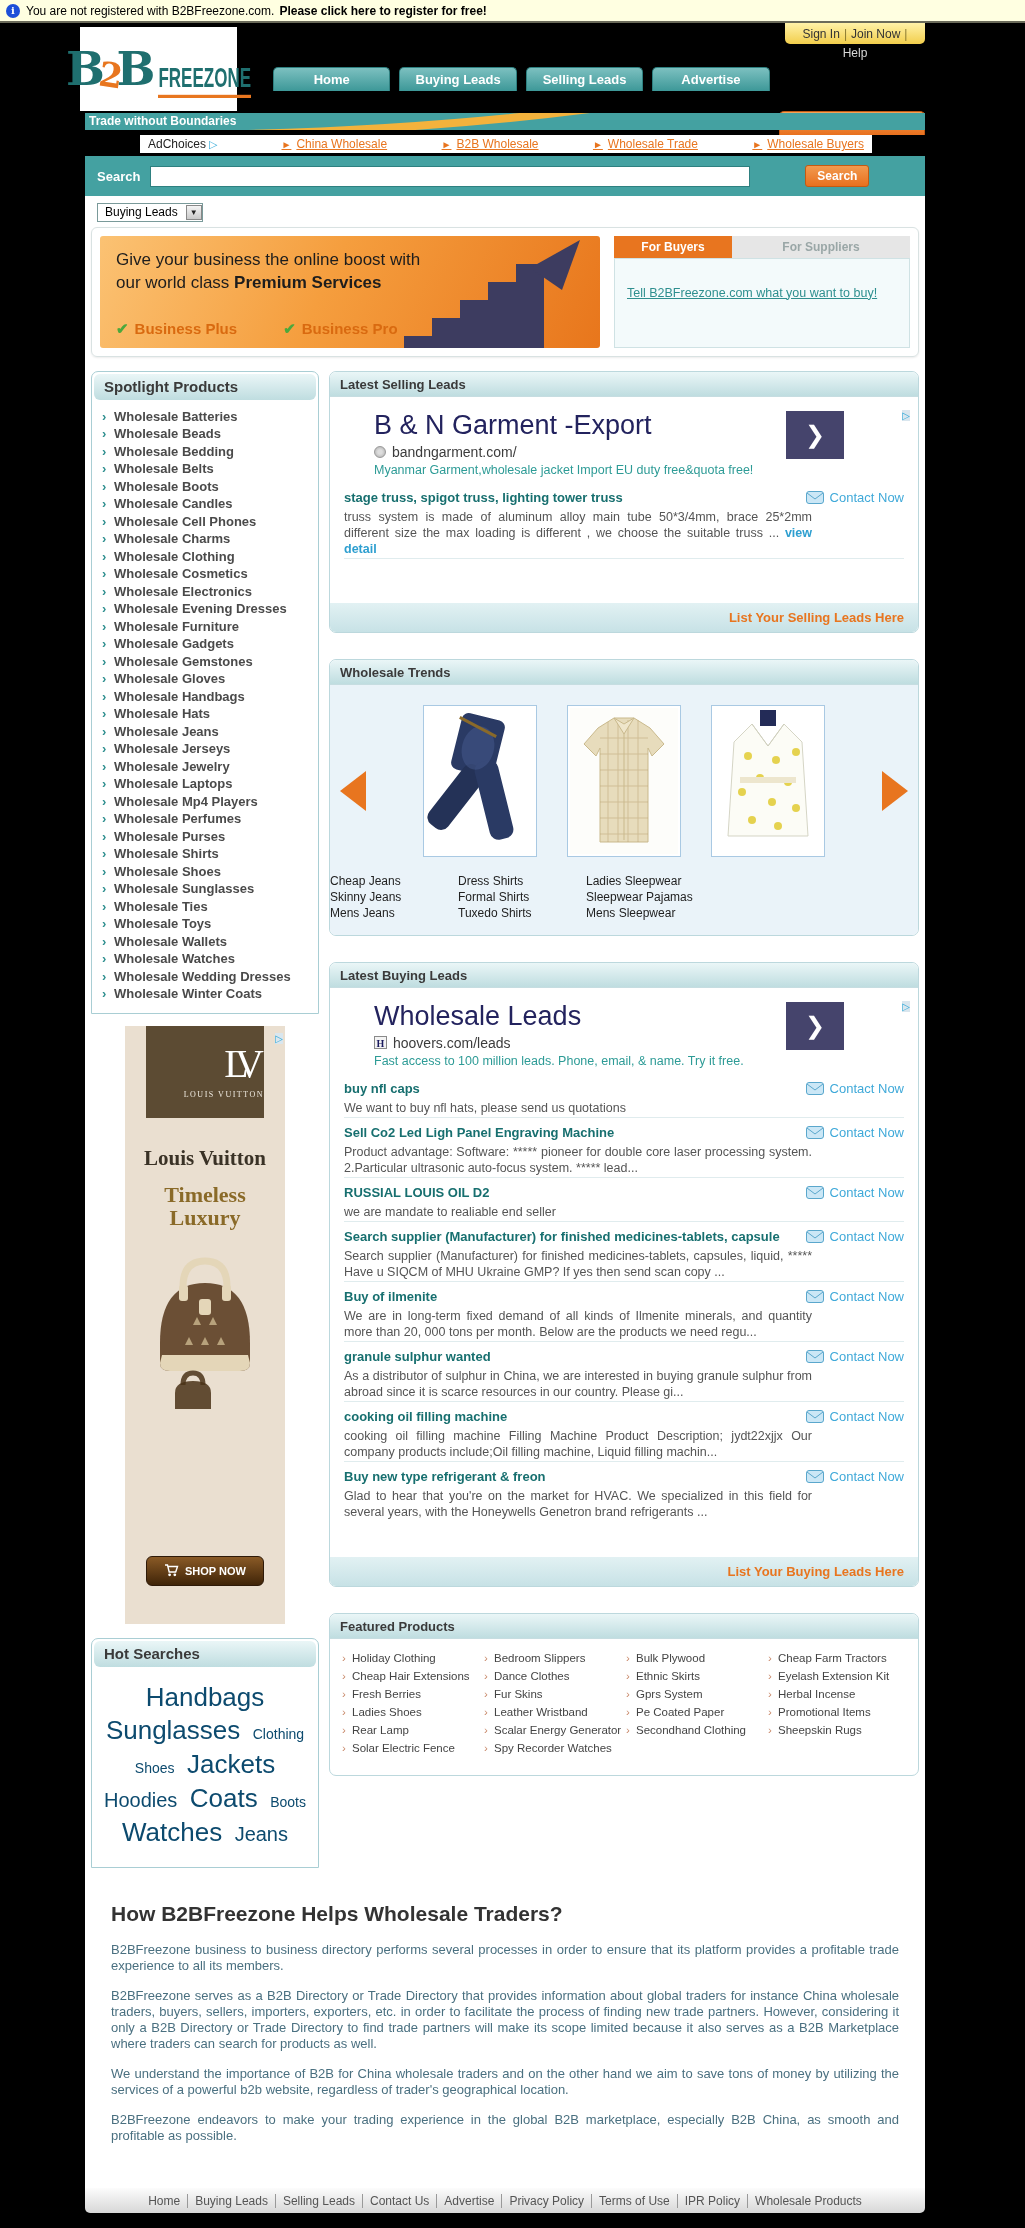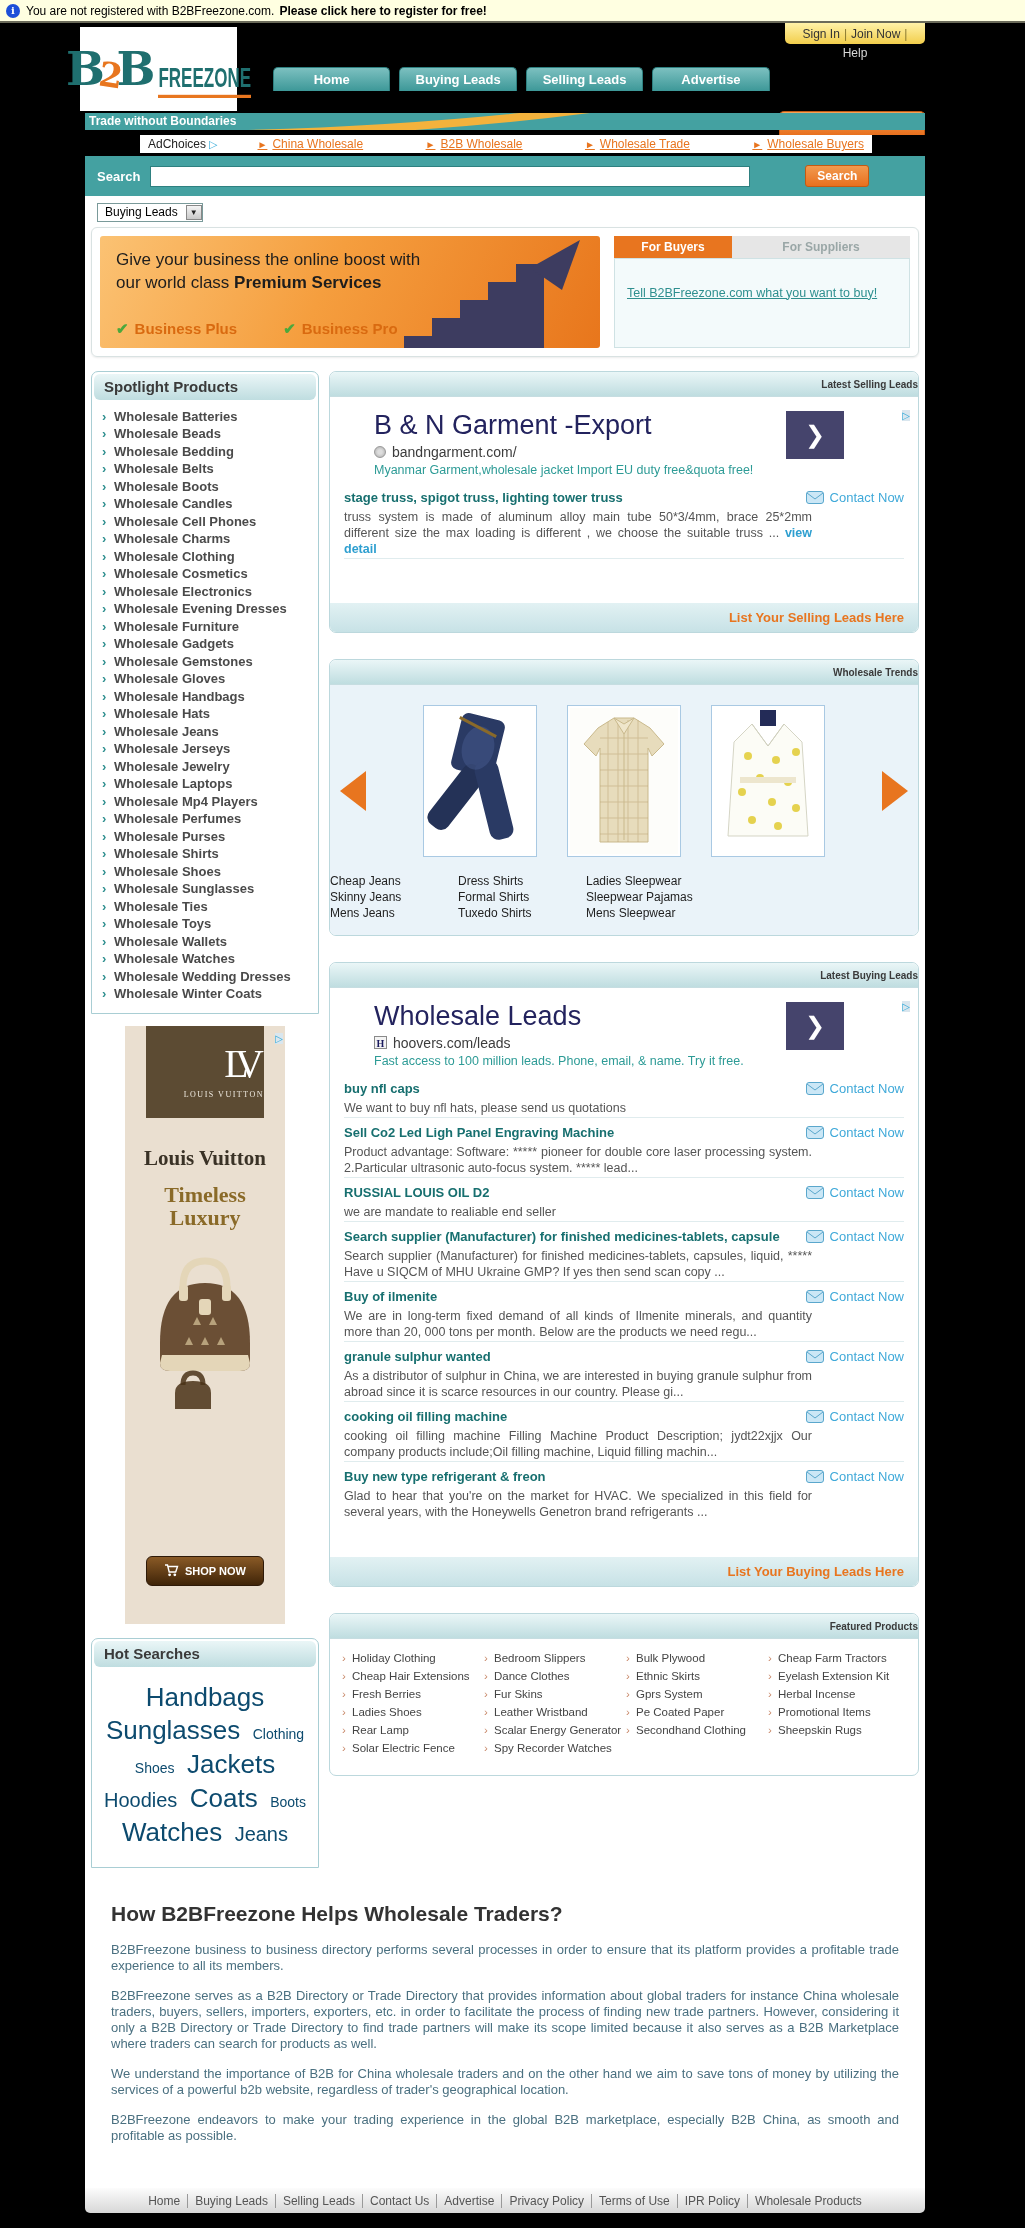--- a/index.html
+++ b/index.html
@@ -35,21 +35,21 @@
   .nav li { flex:1; height:24px; border-radius:5px 5px 0 0; text-align:center;
     font-size:13px; font-weight:bold; color:#fff; line-height:24px; cursor:pointer;
     background:linear-gradient(#7CC0C0,#3D9898); border:1px solid #2E8080; border-bottom:none; }
   .nav li.hotels { background:linear-gradient(#F5A45B,#E8701E); border-color:#C45A12; flex:1.25;margin-top:44px; }
   
   .tagline { margin-left:85px; width:840px; height:17px; background:#44A1A1; position:relative;
     color:#fff; font-size:12px; font-weight:bold; line-height:17px; padding-left:4px; overflow:hidden; }
   .tagline svg { position:absolute; left:120px; top:0; }
   
   .adrow { margin:5px 0 3px 140px; width:732px; height:18px; background:#fff;
-    display:flex; align-items:center; font-size:12px; color:#222; padding:0 8px; }
+    display:flex; align-items:center; font-size:12px; color:#222; padding:0 8px;gap:24px; }
   .adrow .adc-label { display:flex; align-items:center; gap:3px; margin-right:40px; cursor:pointer;}
   .adc-tri { color:#2FA8D8; font-size:11px; }
   .adlinks { display:flex; flex:1; justify-content:space-between; }
   .adlink { color:#E8751F; text-decoration:underline; cursor:pointer; display:flex; gap:5px; align-items:center;}
   .adlink .b { text-decoration:none; font-size:10px; }
   
   .searchbar { margin-left:85px; width:840px; height:40px; background:#44A1A1;
     display:flex; align-items:center; padding:0 12px; }
   .searchbar .lbl { color:#fff; font-weight:bold; font-size:13px; margin-right:10px;}
   .search-input { width:600px; height:21px; background:#fff; border:1px solid #2E8080; }
@@ -108,22 +108,22 @@
   .lv-shop { position:absolute; left:50%; transform:translateX(-50%); bottom:38px;
     width:118px; height:30px; border-radius:6px; border:1px solid #2e1a08;
     background:linear-gradient(#8a5a26,#3F2408); color:#fff; font-family:"Liberation Sans",sans-serif;
     font-size:11px; font-weight:bold; display:flex; align-items:center; justify-content:center; gap:6px; cursor:pointer;}
   
   .hot-tags { padding:12px 4px 18px; text-align:center; color:#0c4a6e; line-height:1.3; }
   .hot-tags span { margin:0 4px; cursor:pointer; }
   .t-xl { font-size:26px; } .t-lg { font-size:20px; } .t-sm { font-size:14px; }
   
   .section { border:1px solid #BCD8DD; border-radius:7px; margin-bottom:26px; overflow:hidden; background:#fff;}
-  .sec-head { margin:0; border-radius:6px 6px 0 0; font-size:10px; height:25px; line-height:25px;
-    border-bottom:1px solid #C6DDE1;text-align:right; }
+  .sec-head { margin:0; border-radius:6px 6px 0 0; font-size:13px; height:25px; line-height:25px;
+    border-bottom:1px solid #C6DDE1; }
   .sec-body { position:relative; padding:8px 14px 4px; }
   .ad-blk { position:relative; padding:4px 0 6px 30px; }
   .ad-title { font-size:27px; color:#23235E; font-weight:normal; line-height:32px; cursor:pointer;}
   .ad-url { font-size:14px; color:#3c3c3c; margin:3px 0; display:flex; align-items:center; gap:6px; cursor:pointer;}
   .globe-ico { width:12px; height:12px; border-radius:50%; border:1px solid #999;
     background:radial-gradient(#ddd 30%,#aaa); flex:0 0 auto; }
   .h-ico { width:13px; height:13px; border:1px solid #8a8a8a; background:#f4f4f4; color:#1a1a5e;
     font:bold 10px/13px "Liberation Serif",serif; text-align:center; flex:0 0 auto;}
   .ad-desc { font-size:12.5px; color:#2D9B96; }
   .ad-btn { position:absolute; right:60px; top:6px; width:58px; height:48px; background:#45446C;

